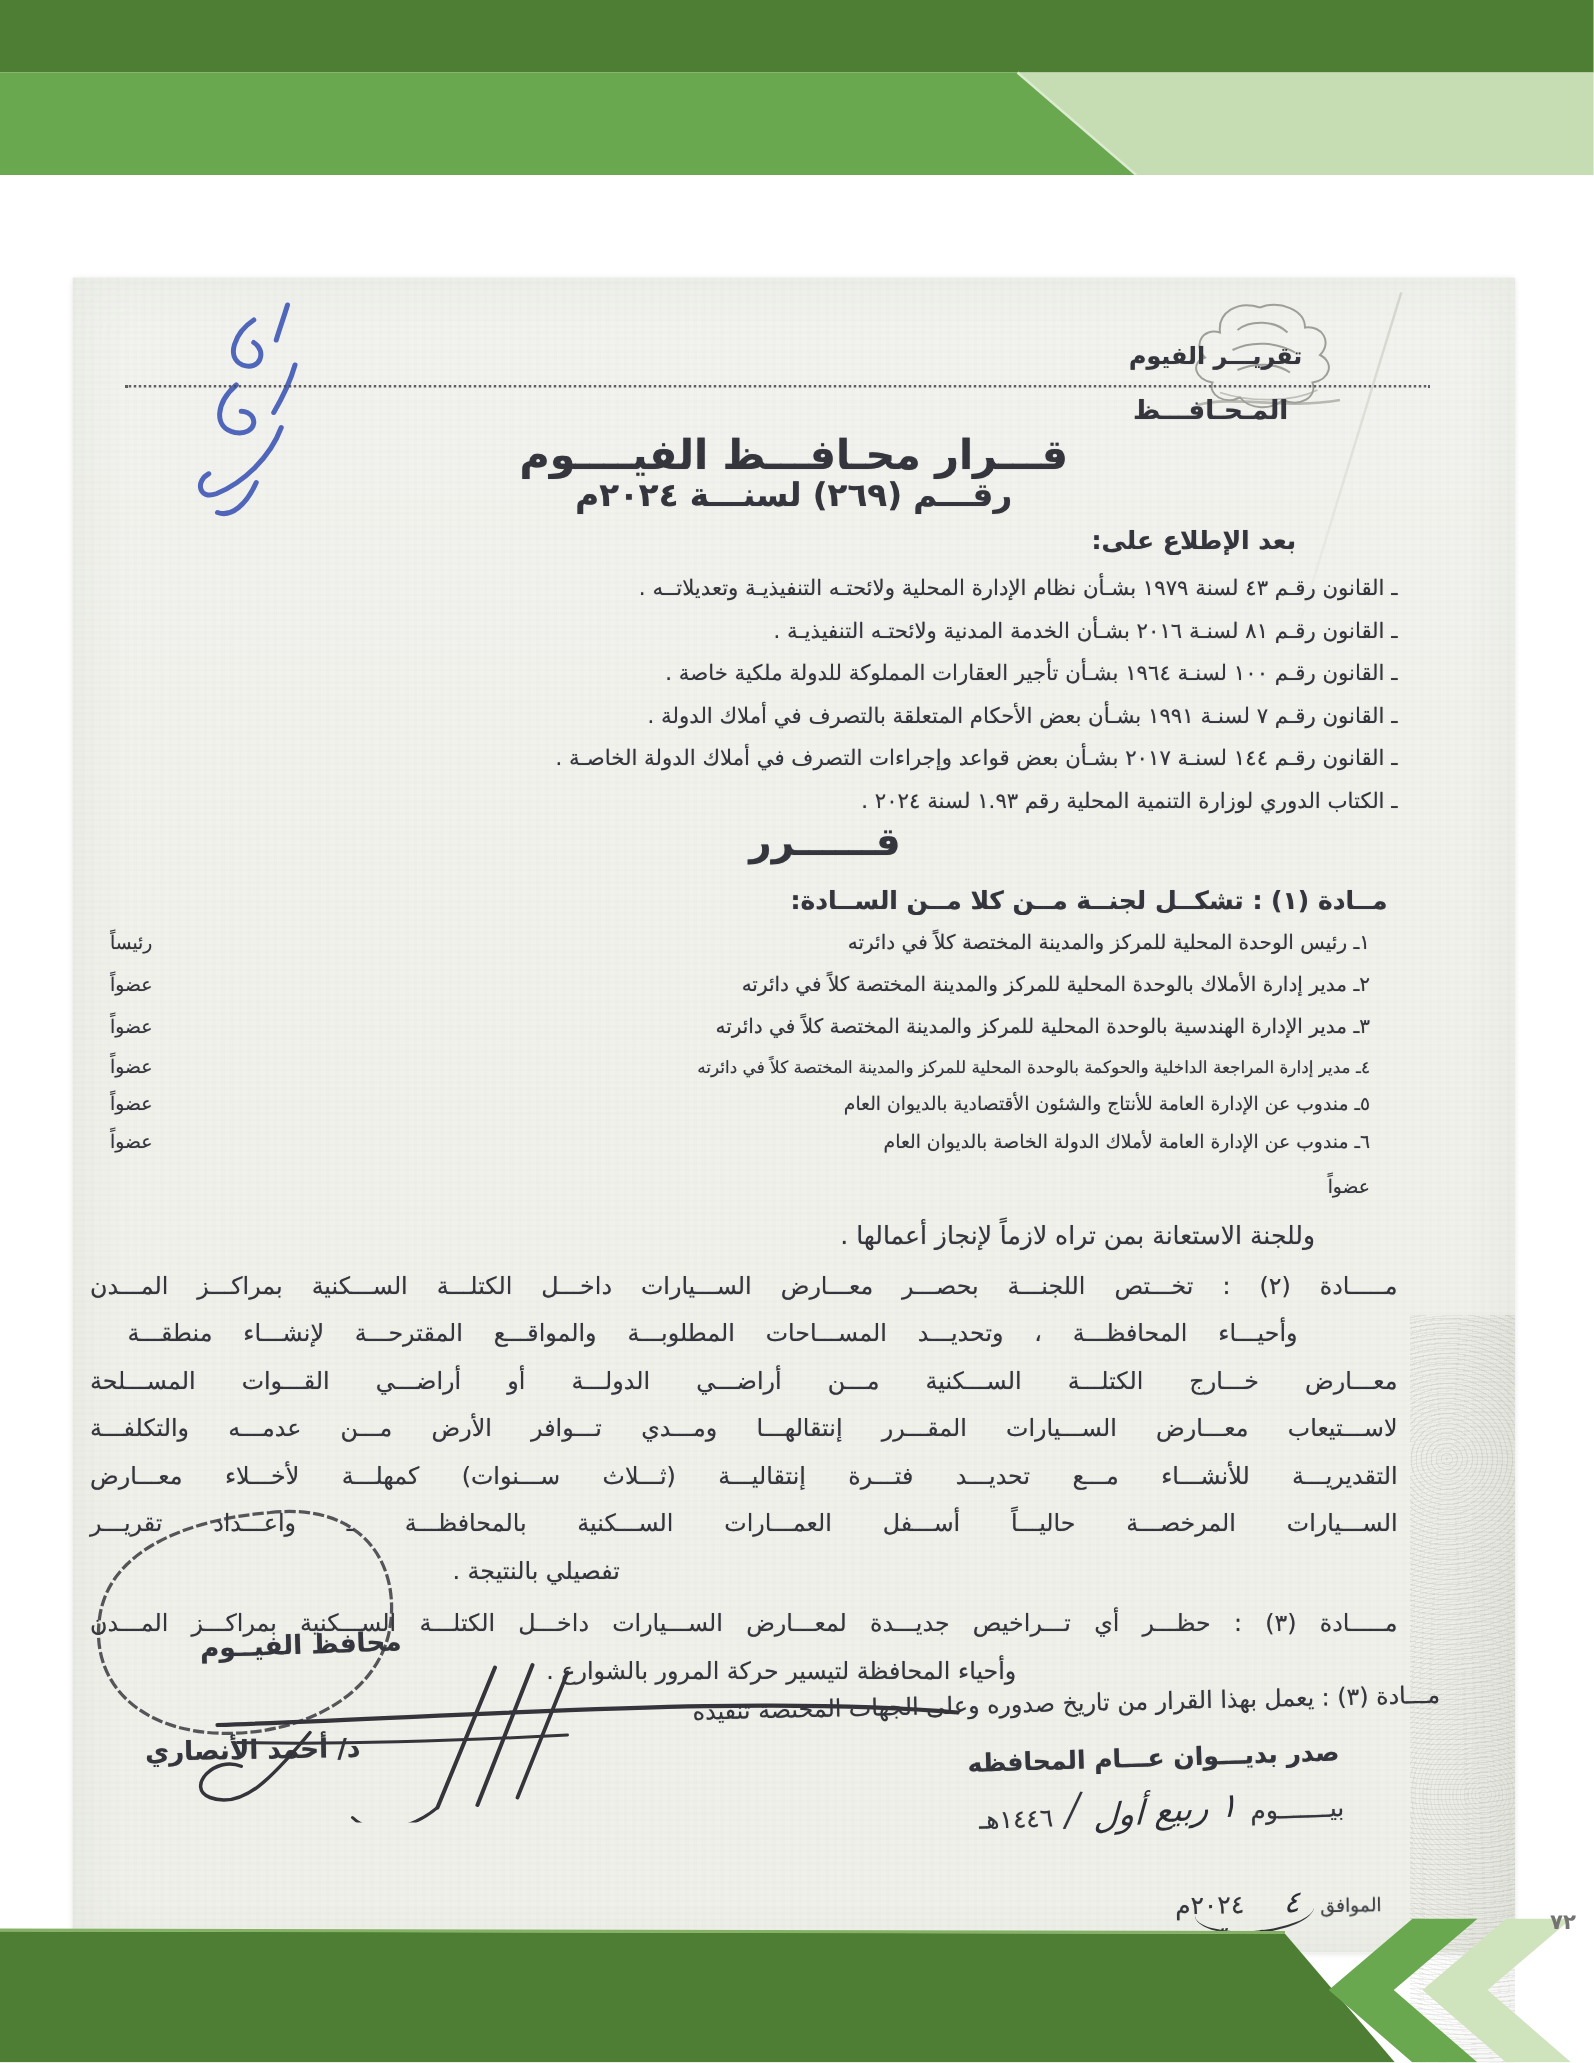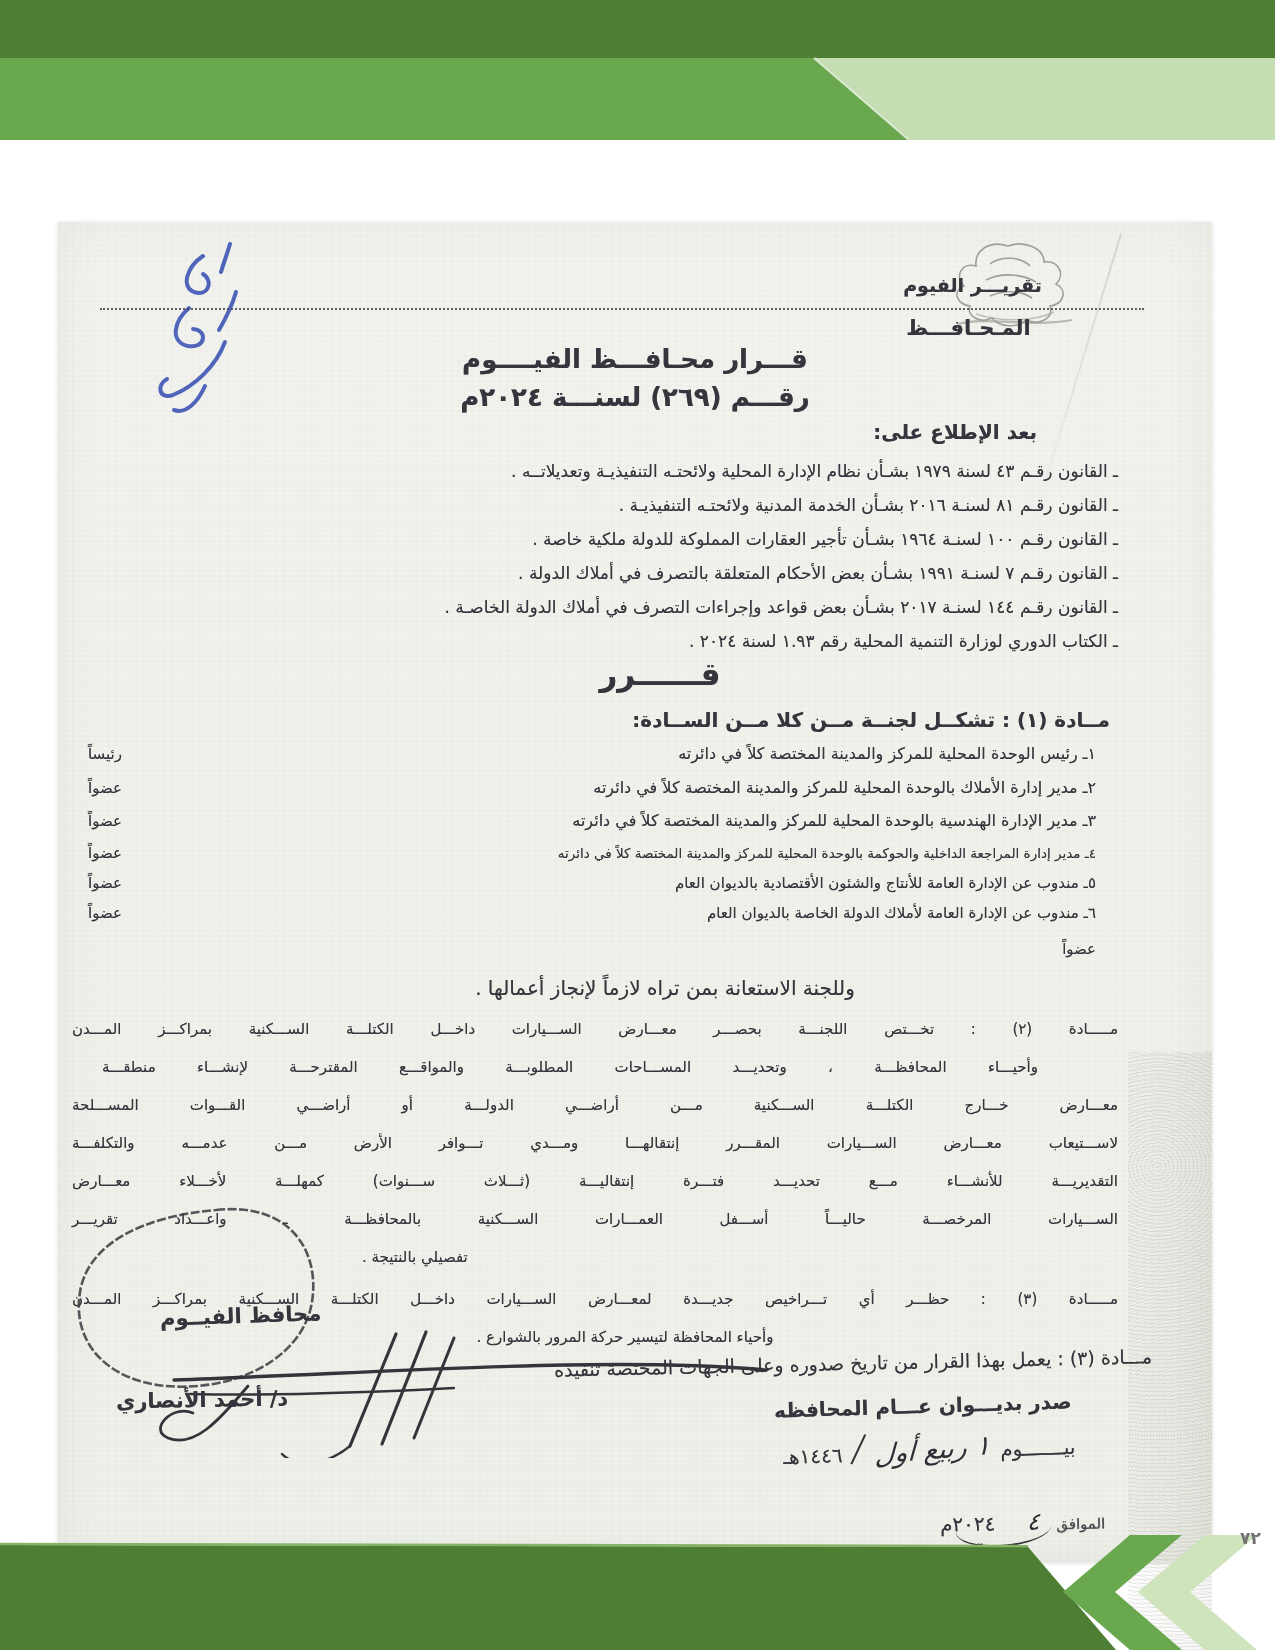--- a/index.html
+++ b/index.html
@@ -36,37 +36,37 @@
   .blue-note{left:75px;top:14px;width:138px;height:184px;}
   .diag-shadow{left:1062px;top:12px;width:2px;height:305px;transform:rotate(17deg);transform-origin:top center;background:linear-gradient(#d4d4cd,rgba(212,212,205,0));}
   .edge-noise{
     left:1070px;top:830px;width:84px;height:640px;opacity:.55;
     background:
       repeating-radial-gradient(circle at 35% 18%,rgba(110,110,104,.22) 0 1px,transparent 1px 4px),
       repeating-radial-gradient(circle at 70% 60%,rgba(130,130,122,.16) 0 1px,transparent 1px 3px),
       linear-gradient(90deg,rgba(190,190,182,0),rgba(185,186,176,.25));
   }
   
-  .title1{left:0;right:0;top:122px;text-align:center;font-size:26px;}
+  .title1{left:0;right:0;top:122px;text-align:center;font-size:33px;}
   .title2{left:0;right:0;top:160px;text-align:center;font-size:26px;}
   .preamble{right:175px;top:198px;font-size:20px;}
   .refs{right:94px;left:8px;top:232px;}
   .refs div{position:static;font-size:17px;line-height:34px;white-space:nowrap;}
   .decide{left:0;right:0;top:434px;text-align:center;font-size:31px;transform:translateX(25px);}
   .art1-head{right:102px;top:486px;font-size:20px;}
   .members{left:30px;right:116px;top:0;height:0;}
   .mrow{position:absolute;right:0;left:0;display:flex;justify-content:space-between;align-items:baseline;}
   .mrow .mtext{position:static;font-size:16px;}
   .mrow .mrole{position:static;font-size:15px;font-weight:400;}
   .m4 .mtext{font-size:13.5px;}
   .m5 .mtext,.m6 .mtext{font-size:15px;}
   .m7 .mtext{font-size:16.5px;}
-  .closing{right:160px;left:220px;top:754px;text-align:center;font-size:20px;white-space:nowrap;}
+  .closing{right:160px;left:220px;top:754px;font-size:20px;white-space:nowrap;}
   .article{left:14px;right:94px;}
-  .article .ln{position:static;font-size:15px;line-height:38px;}
+  .article .ln{position:static;font-size:19px;line-height:38px;}
   .a2{top:788px;}
   .a2 .ln2{margin-right:80px;margin-left:30px;}
   .a2 .ln7{text-align:left;margin-left:290px;text-align-last:left;}
   .a3{top:1058px;}
   .a3 .ln2c{text-align:left;text-align-last:center;margin:0 240px 0 300px;}
   .art4{right:60px;top:1130px;font-size:19px;}
   .issued{right:140px;top:1172px;font-size:20px;font-weight:600;}
   .hijri{right:137px;top:1212px;display:flex;gap:10px;align-items:baseline;transform:rotate(-2deg);}
   .hijri span{position:static;}
   .hijri .pr{font-size:20px;}

